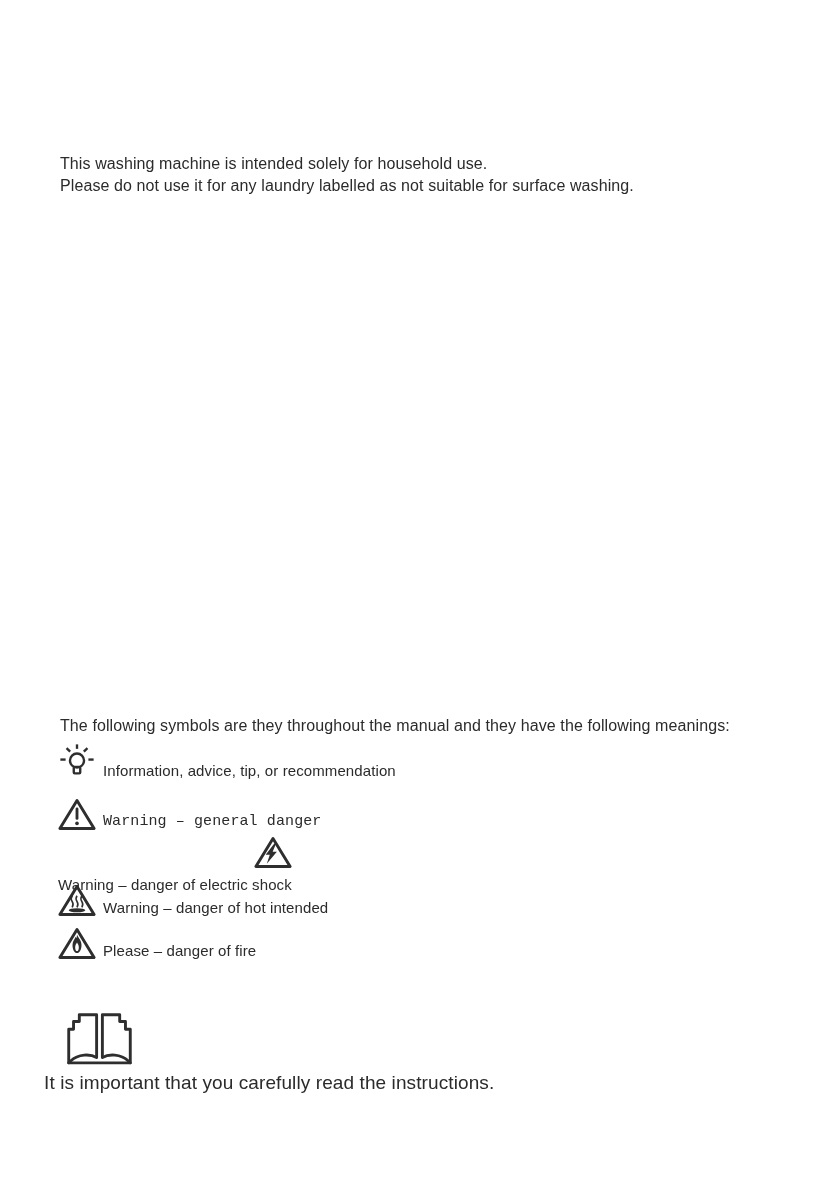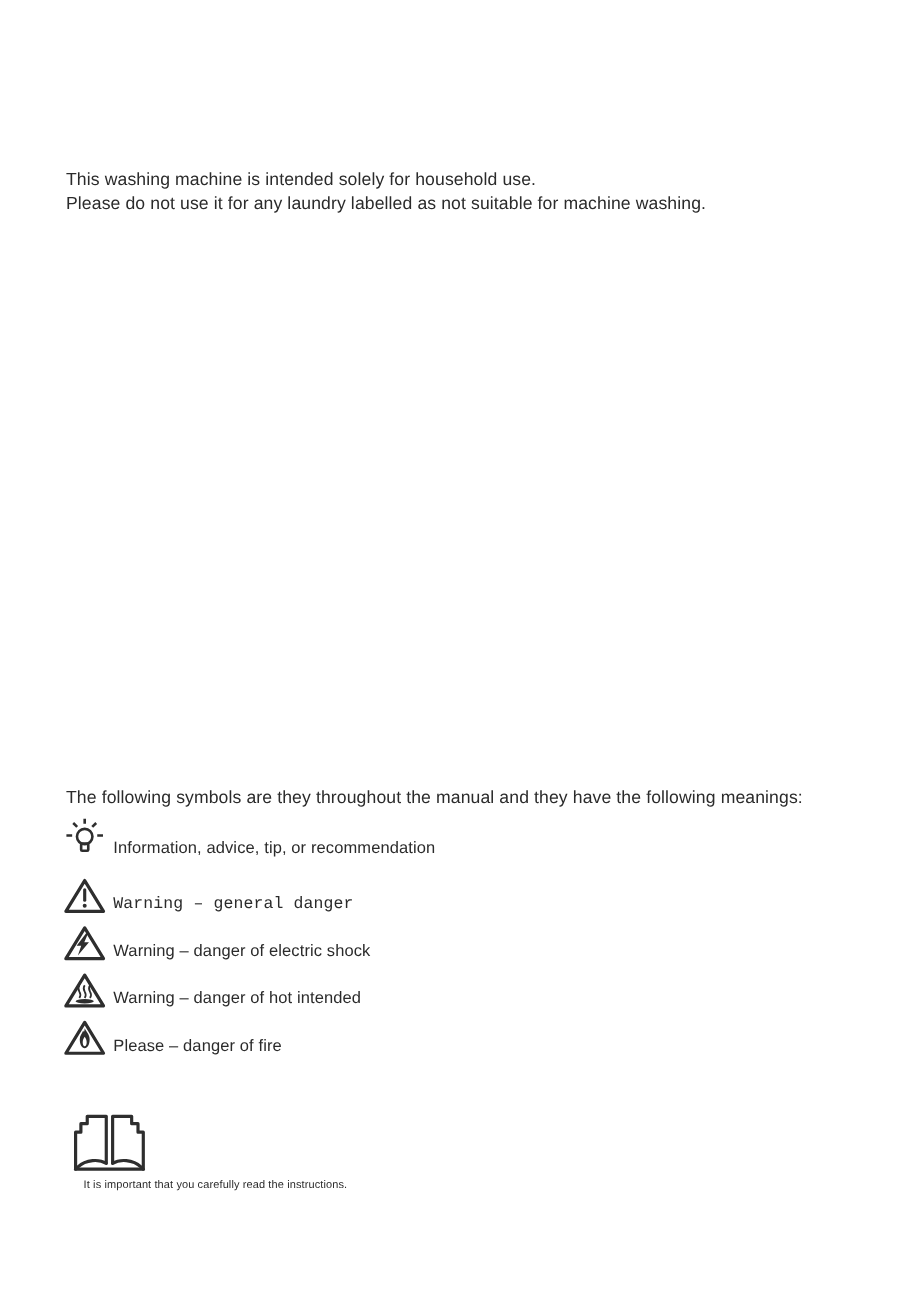--- a/index.html
+++ b/index.html
@@ -34,52 +34,52 @@
   .sym-row {
     position: absolute;
     left: 58px;
     height: 38px;
     display: flex;
     align-items: flex-end;
     gap: 7px;
   }
   .sym-row.bulb-row { top: 742px; }
   .sym-row.r1 { top: 793px; font-family: Liberation Mono, monospace; }
-  .sym-row.r2 { top: 836px; }
+  .sym-row.r2 { top: 836px; flex-direction: column; }
   .sym-row.r3 { top: 879px; }
   .sym-row.r4 { top: 922px; }
   .sym-icon { display: block; line-height: 0; }
   .sym-icon svg { display: block; }
   .sym-label {
     font-size: 15px;
     letter-spacing: 0.1px;
     padding-bottom: 1px;
   }
   .book-wrap {
     position: absolute;
     left: 62px;
     top: 1003px;
     line-height: 0;
   }
   .read-text {
     position: absolute;
-    left: 76px;
+    left: 44px;
     top: 1072px;
-    font-size: 10px;
+    font-size: 19px;
     letter-spacing: 0.1px;
   }
 </style>
 </head>
 <body>
 
 <div class="page">
 
   <div class="intro">
     <div>This washing machine is intended solely for household use.</div>
-    <div>Please do not use it for any laundry labelled as not suitable for machine washing.</div>
+    <div>Please do not use it for any laundry labelled as not suitable for surface washing.</div>
   </div>
 
   <div class="symbols-heading">The following symbols are they throughout the manual and they have the following meanings:</div>
 
   <div class="sym-row bulb-row">
     <span class="sym-icon">
       <svg width="38" height="38" viewBox="0 0 40 40" fill="none" stroke="#2e2e2e" stroke-width="2.5">
         <circle cx="20" cy="19.5" r="7.4"></circle>
         <rect x="16.6" y="26.2" width="6.8" height="6.8" rx="1"></rect>
         <path d="M2.5 18.5 H8"></path>

